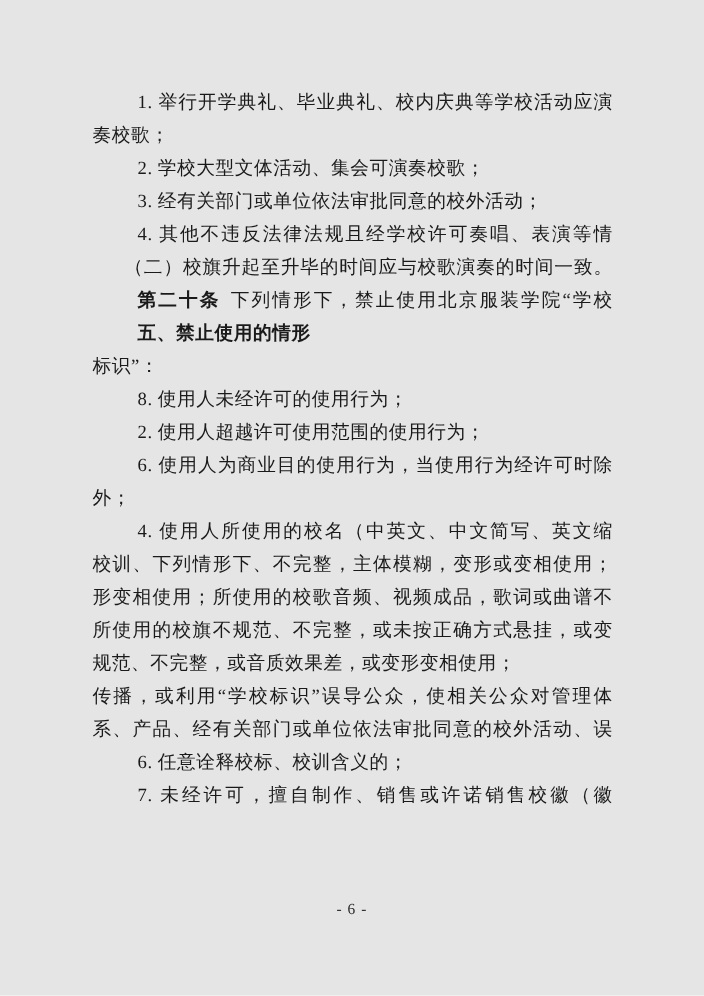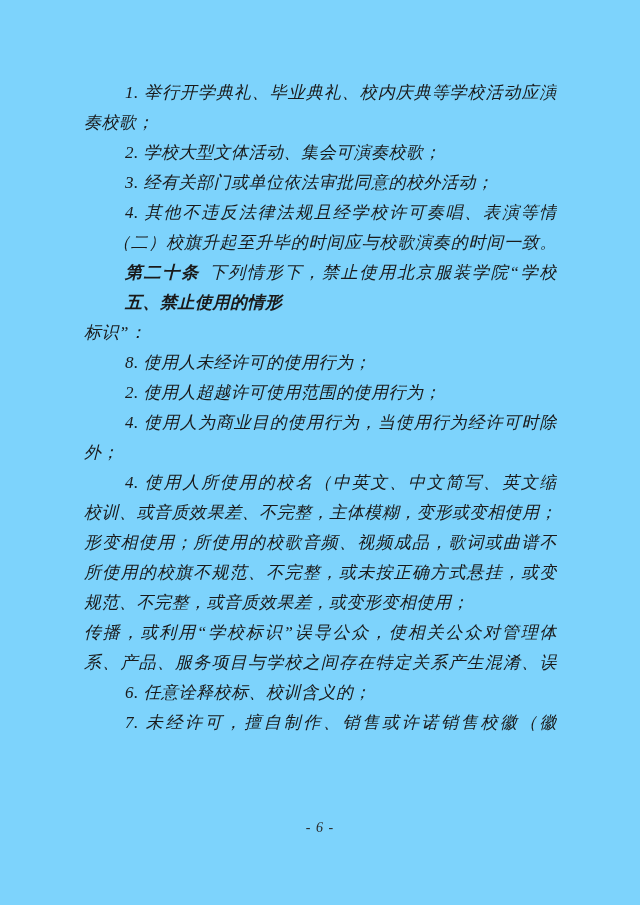--- a/index.html
+++ b/index.html
@@ -11,22 +11,21 @@
     width: 640px;
     height: 905px;
     position: relative;
     overflow: hidden;
     font-family: "Liberation Serif", "DejaVu Serif", serif;
     color: #1a1a1a;
   }
   .page {
     position: absolute;
     inset: 0;
-    background: #7dd3fc;
-    font-style: italic;
+    background: #e5e5e5;
   }
   .content {
     position: absolute;
     top: 78px;
     left: 84px;
     width: 473px;
   }
   .line {
     font-size: 17px;
     line-height: 30px;
@@ -70,26 +69,26 @@
       <div class="line indent-0">奏校歌；</div>
       <div class="line indent-2">2. 学校大型文体活动、集会可演奏校歌；</div>
       <div class="line indent-2">3. 经有关部门或单位依法审批同意的校外活动；</div>
       <div class="line indent-2 justify">4. 其他不违反法律法规且经学校许可奏唱、表演等情形。</div>
       <div class="line indent-1 justify">（二）校旗升起至升毕的时间应与校歌演奏的时间一致。</div>
       <div class="line indent-2 justify"><span class="lead">第二十条</span><span>下列情形下，禁止使用北京服装学院“学校</span></div>
       <div class="line indent-2 bold">五、禁止使用的情形</div>
       <div class="line indent-0">标识”：</div>
       <div class="line indent-2">8. 使用人未经许可的使用行为；</div>
       <div class="line indent-2">2. 使用人超越许可使用范围的使用行为；</div>
-      <div class="line indent-2 justify">4. 使用人为商业目的使用行为，当使用行为经许可时除</div>
+      <div class="line indent-2 justify">6. 使用人为商业目的使用行为，当使用行为经许可时除</div>
       <div class="line indent-0">外；</div>
       <div class="line indent-2 justify">4. 使用人所使用的校名（中英文、中文简写、英文缩写）、</div>
-      <div class="line indent-0 justify">校训、或音质效果差、不完整，主体模糊，变形或变相使用；</div>
+      <div class="line indent-0 justify">校训、下列情形下、不完整，主体模糊，变形或变相使用；</div>
       <div class="line indent-0 justify">形变相使用；所使用的校歌音频、视频成品，歌词或曲谱不</div>
       <div class="line indent-0 justify">所使用的校旗不规范、不完整，或未按正确方式悬挂，或变</div>
       <div class="line indent-0">规范、不完整，或音质效果差，或变形变相使用；</div>
       <div class="line indent-0 justify">传播，或利用“学校标识”误导公众，使相关公众对管理体</div>
-      <div class="line indent-0 justify">系、产品、服务项目与学校之间存在特定关系产生混淆、误</div>
+      <div class="line indent-0 justify">系、产品、经有关部门或单位依法审批同意的校外活动、误</div>
       <div class="line indent-2">6. 任意诠释校标、校训含义的；</div>
       <div class="line indent-2 justify">7. 未经许可，擅自制作、销售或许诺销售校徽（徽章）、</div>
     </div>
   <div class="footer">- 6 -</div>
 </div>
 
 </body></html>

